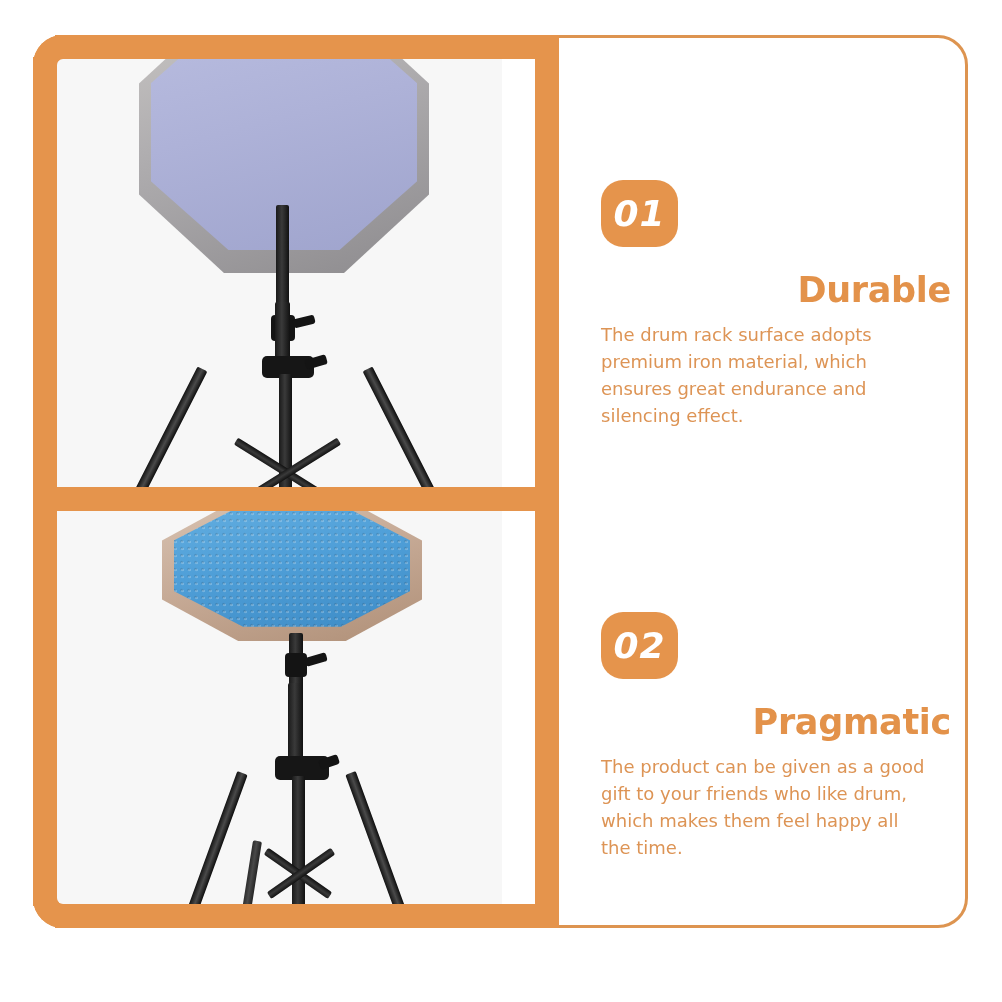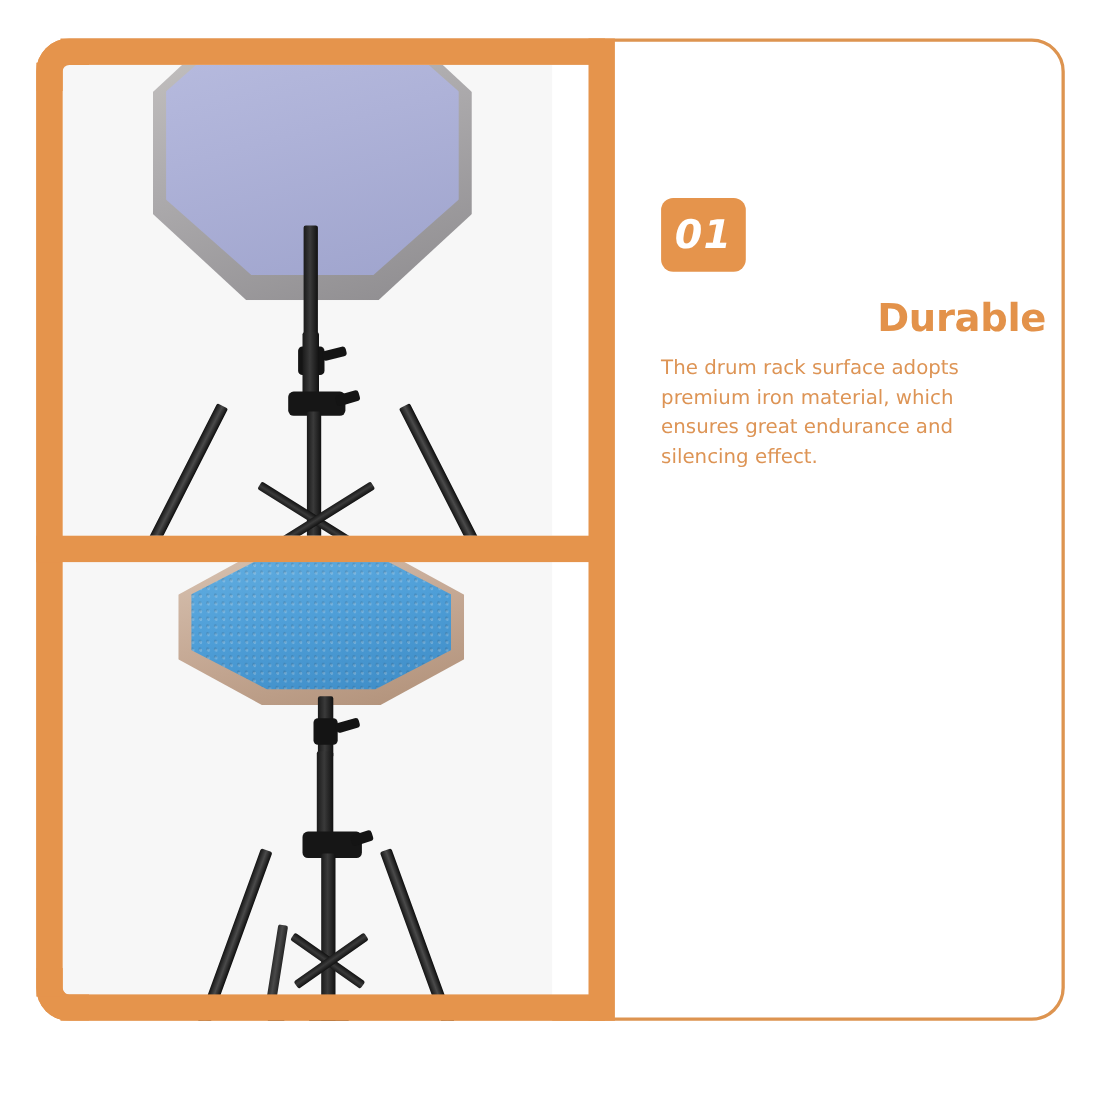--- a/index.html
+++ b/index.html
@@ -73,21 +73,21 @@
   .rod-light{position:absolute;background:linear-gradient(90deg,#141414,#4a4a4a 50%,#0d0d0d);border-radius:2px;}
   .clamp{position:absolute;background:#141414;border-radius:4px;}
   .hub{position:absolute;background:#161616;border-radius:5px;}
   .foot{position:absolute;background:#1c1c1c;border-radius:4px 4px 6px 6px;}
 
   
   .feature{position:absolute;left:601px;width:350px;}
   #feature-1{top:180px;}
   #feature-2{top:612px;}
   .num-badge{
-    width:77px;height:67px;background:#e5944c;border-radius:11px;
+    width:77px;height:67px;background:#e5944c;border-radius:22px;
     color:#ffffff;font-size:36px;font-weight:bold;font-style:italic;
     display:flex;align-items:center;justify-content:center;
     letter-spacing:1px;
   }
   .feat-title{
     margin-top:25px;font-size:35px;font-weight:bold;color:#e3924a;
     letter-spacing:-0.3px;line-height:1.05;text-align:right;
   }
   .feat-desc{
     margin-top:12px;font-size:18px;color:#dd9455;line-height:27px;
@@ -177,14 +177,19 @@
     <div class="bar tf-mid"></div>
     <div class="tf-vert"></div>
   </div>
 
   <div class="feature" id="feature-1">
     <div class="num-badge">01</div>
     <div class="feat-title">Durable</div>
     <div class="feat-desc">The drum rack surface adopts premium iron material, which ensures great endurance and silencing effect.</div>
   </div>
 
+  <div class="feature" id="feature-2">
+    <div class="num-badge">02</div>
+    <div class="feat-title">Pragmatic</div>
+    <div class="feat-desc">The product can be given as a good gift to your friends who like drum, which makes them feel happy all the time.</div>
+  </div>
 
 </div>
 
 </body></html>

